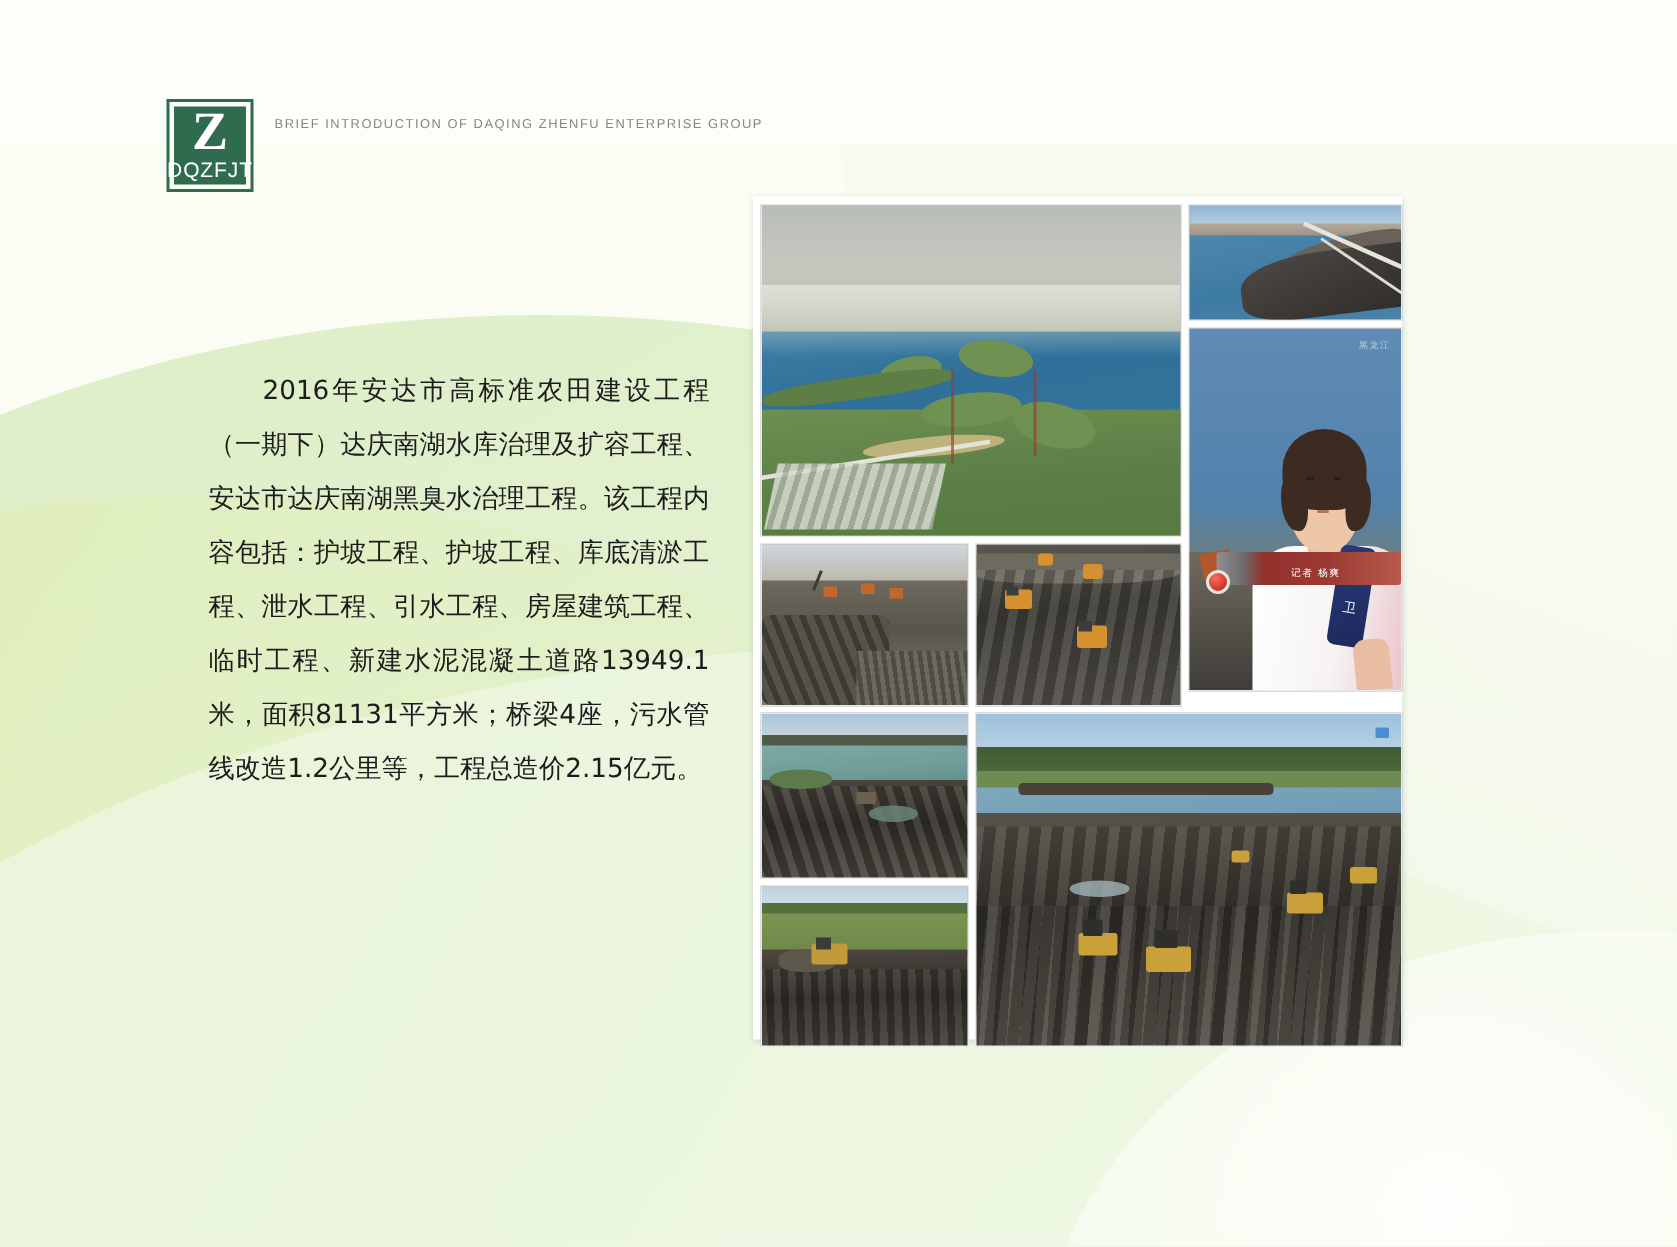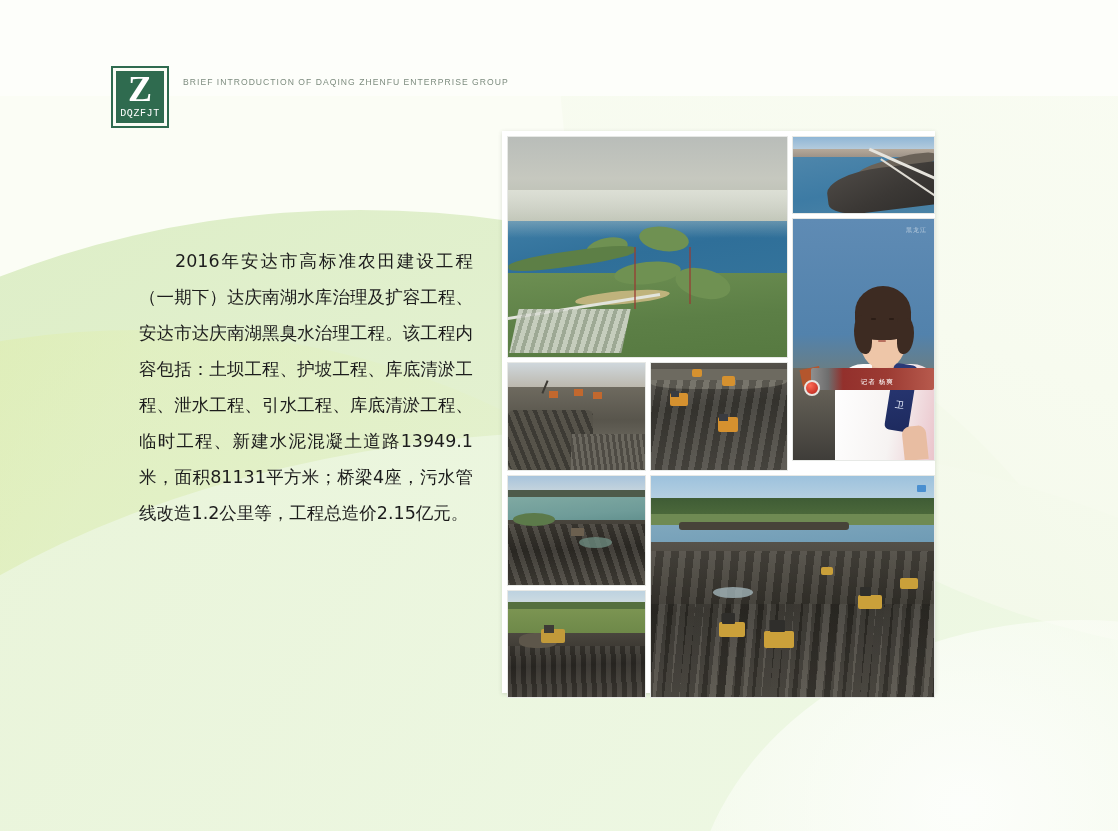--- a/index.html
+++ b/index.html
@@ -66,22 +66,22 @@
     width:100%;height:100%;background:#2f6b4f;
     display:flex;flex-direction:column;align-items:center;justify-content:center;
     position:relative;
   }
   .logo-z{
     font-family:"Liberation Serif","DejaVu Serif",serif;
     font-weight:700;font-size:36px;color:#ffffff;line-height:.92;
     letter-spacing:0;margin-top:-2px;
   }
   .logo-abbr{
-    font-family:Liberation Mono, monospace;
-    font-size:10px;color:#ffffff;letter-spacing:.6px;margin-top:1px;
+    font-family:Liberation Sans, sans-serif;
+    font-size:14px;color:#ffffff;letter-spacing:.6px;margin-top:1px;
   }
 
   .brand{margin-left:14px;padding-top:6px;}
   .brand-cn{
     font-family:"DejaVu Sans","Liberation Sans",sans-serif;
     font-weight:700;font-size:33px;color:#2f6b4f;letter-spacing:1px;
     line-height:1.08;white-space:nowrap;
   }
   .brand-en{
     font-family:"Liberation Sans",sans-serif;
@@ -326,21 +326,21 @@
       <div class="logo-inner">
         <div class="logo-z">Z</div>
         <div class="logo-abbr">DQZFJT</div>
       </div>
     </div>
     <div class="brand">
       <div class="brand-en">BRIEF INTRODUCTION OF DAQING ZHENFU ENTERPRISE GROUP</div>
     </div>
   </div>
 
-  <div class="body-text">2016年安达市高标准农田建设工程（一期下）达庆南湖水库治理及扩容工程、安达市达庆南湖黑臭水治理工程。该工程内容包括：土坝工程、护坡工程、库底清淤工程、泄水工程、引水工程、库底清淤工程、临时工程、新建水泥混凝土道路13949.1米，面积81131平方米；桥梁4座，污水管线改造1.2公里等，工程总造价2.15亿元。</div>
+  <div class="body-text">2016年安达市高标准农田建设工程（一期下）达庆南湖水库治理及扩容工程、安达市达庆南湖黑臭水治理工程。该工程内容包括：护坡工程、护坡工程、库底清淤工程、泄水工程、引水工程、房屋建筑工程、临时工程、新建水泥混凝土道路13949.1米，面积81131平方米；桥梁4座，污水管线改造1.2公里等，工程总造价2.15亿元。</div>
 
   <div class="collage">
     <div class="collage-grid">
 
       <div class="tile t1">
         <div class="ph">
           <div class="sky"></div>
             <div class="water1"></div>
             <div class="haze"></div>
           <div class="land1"></div>

